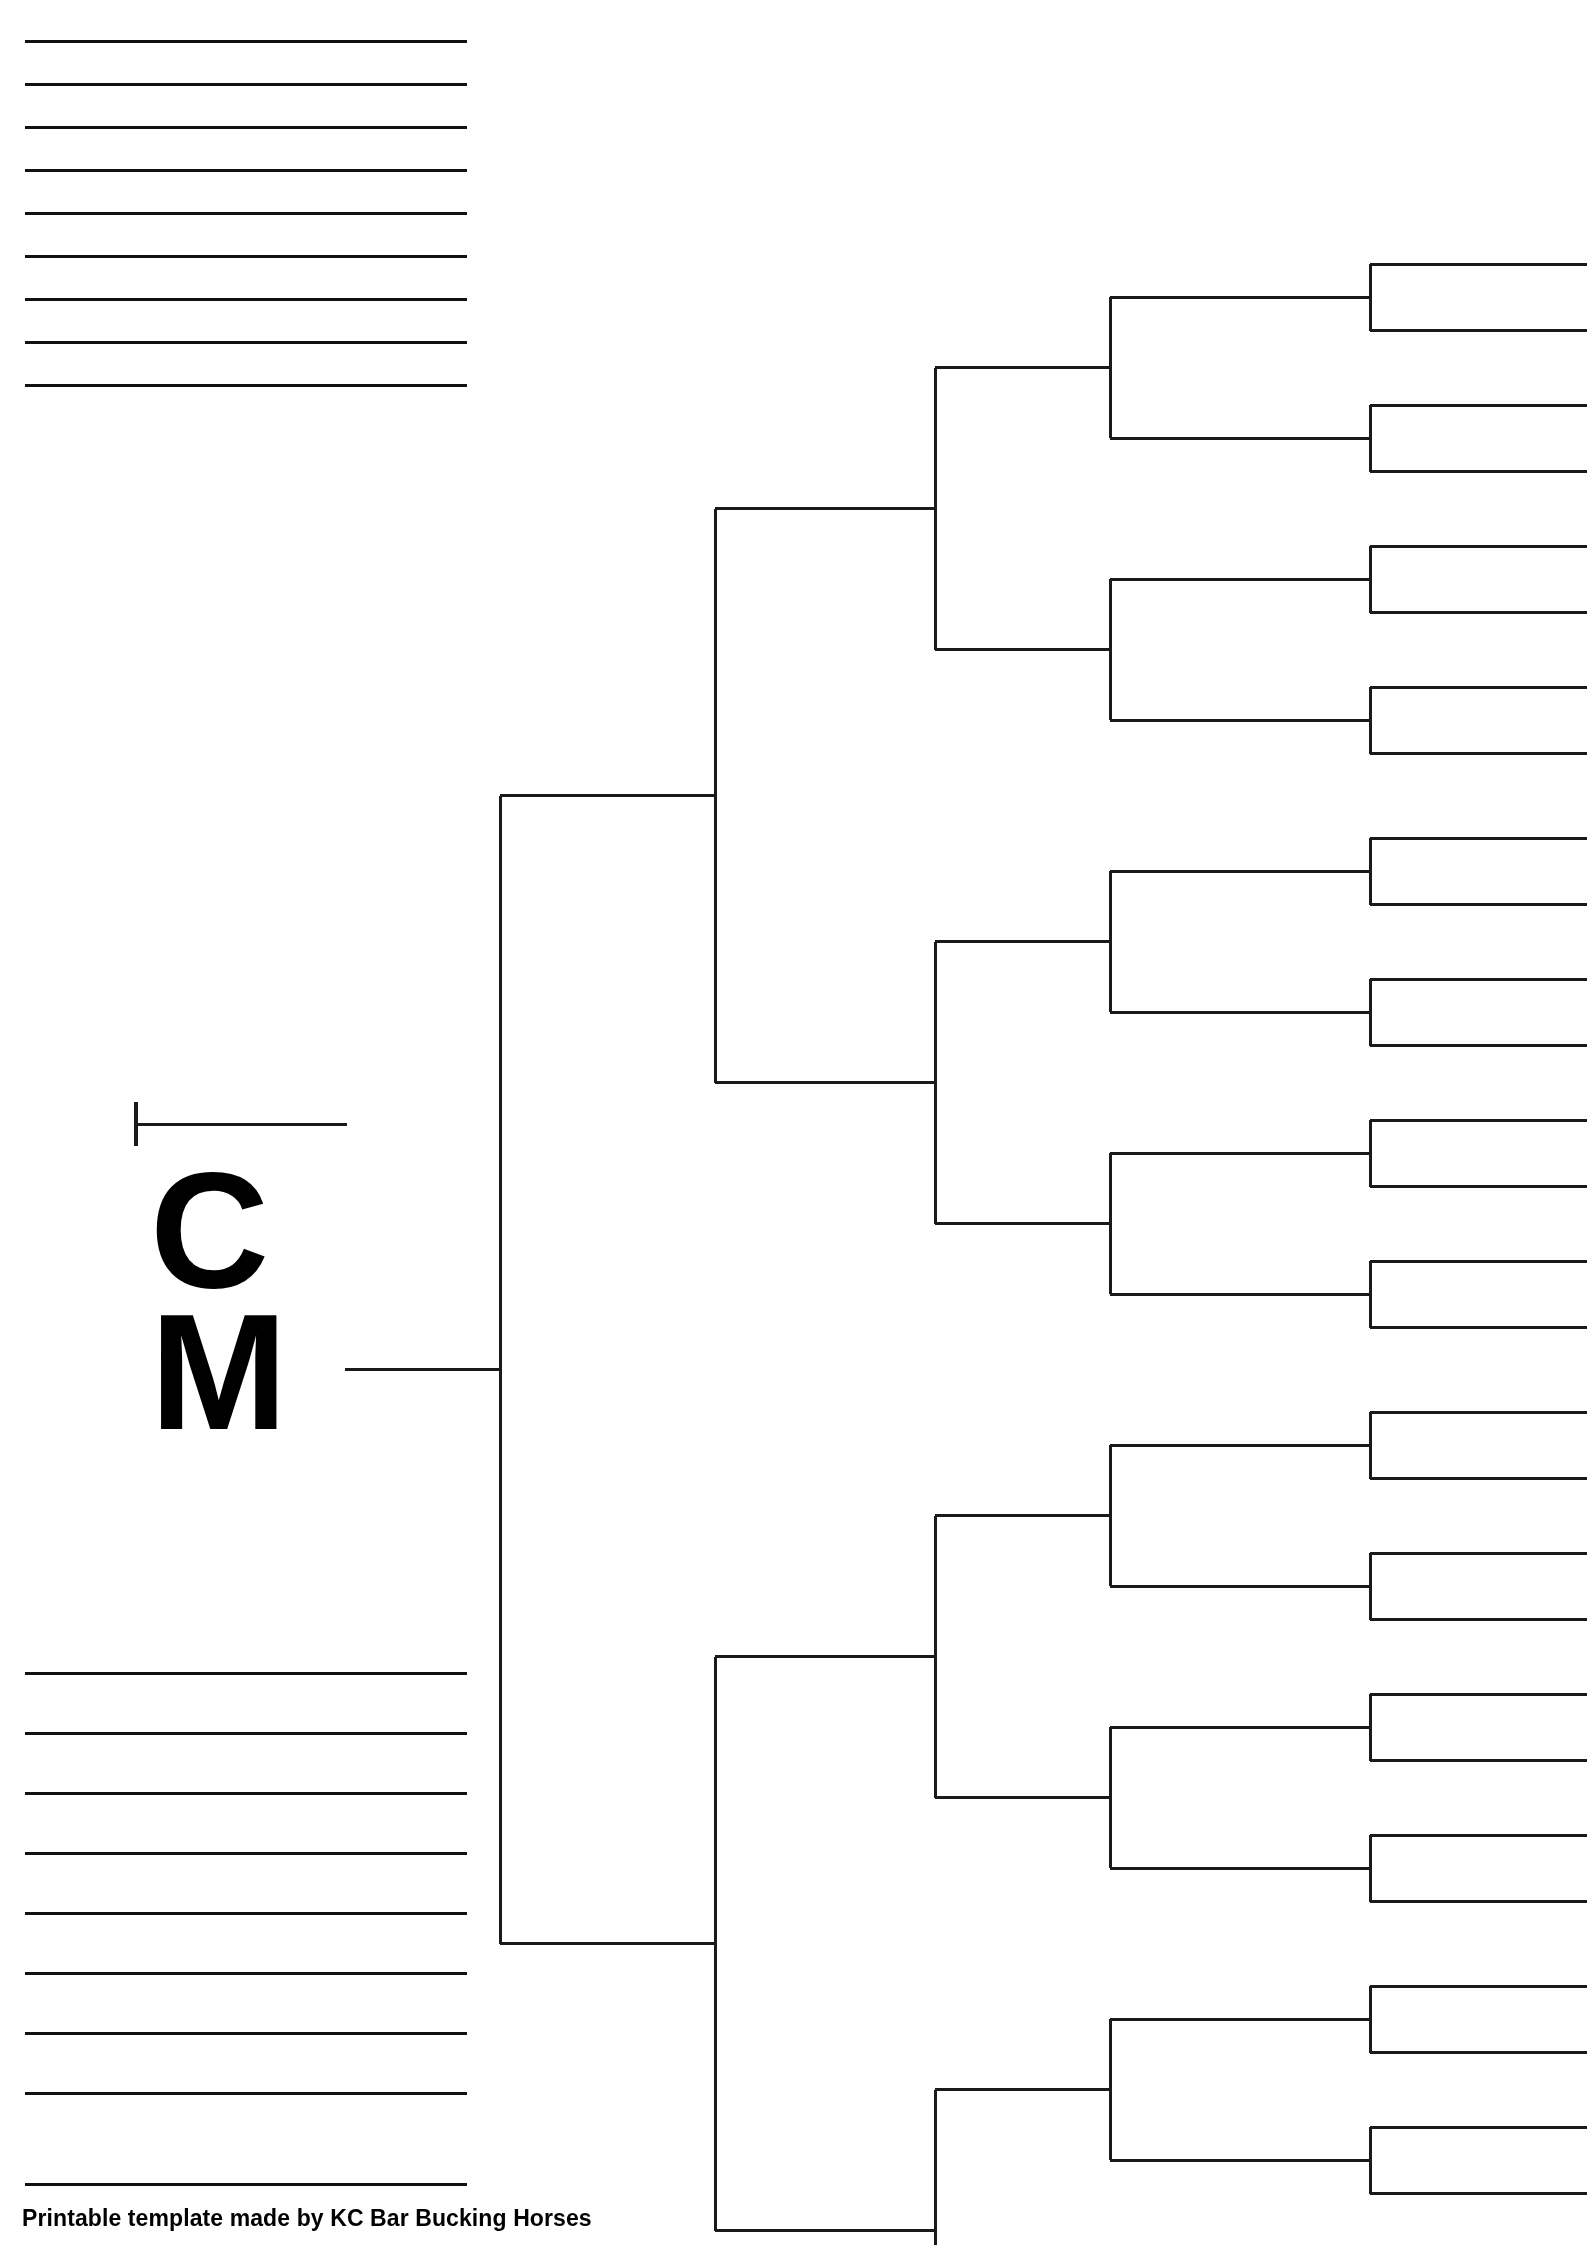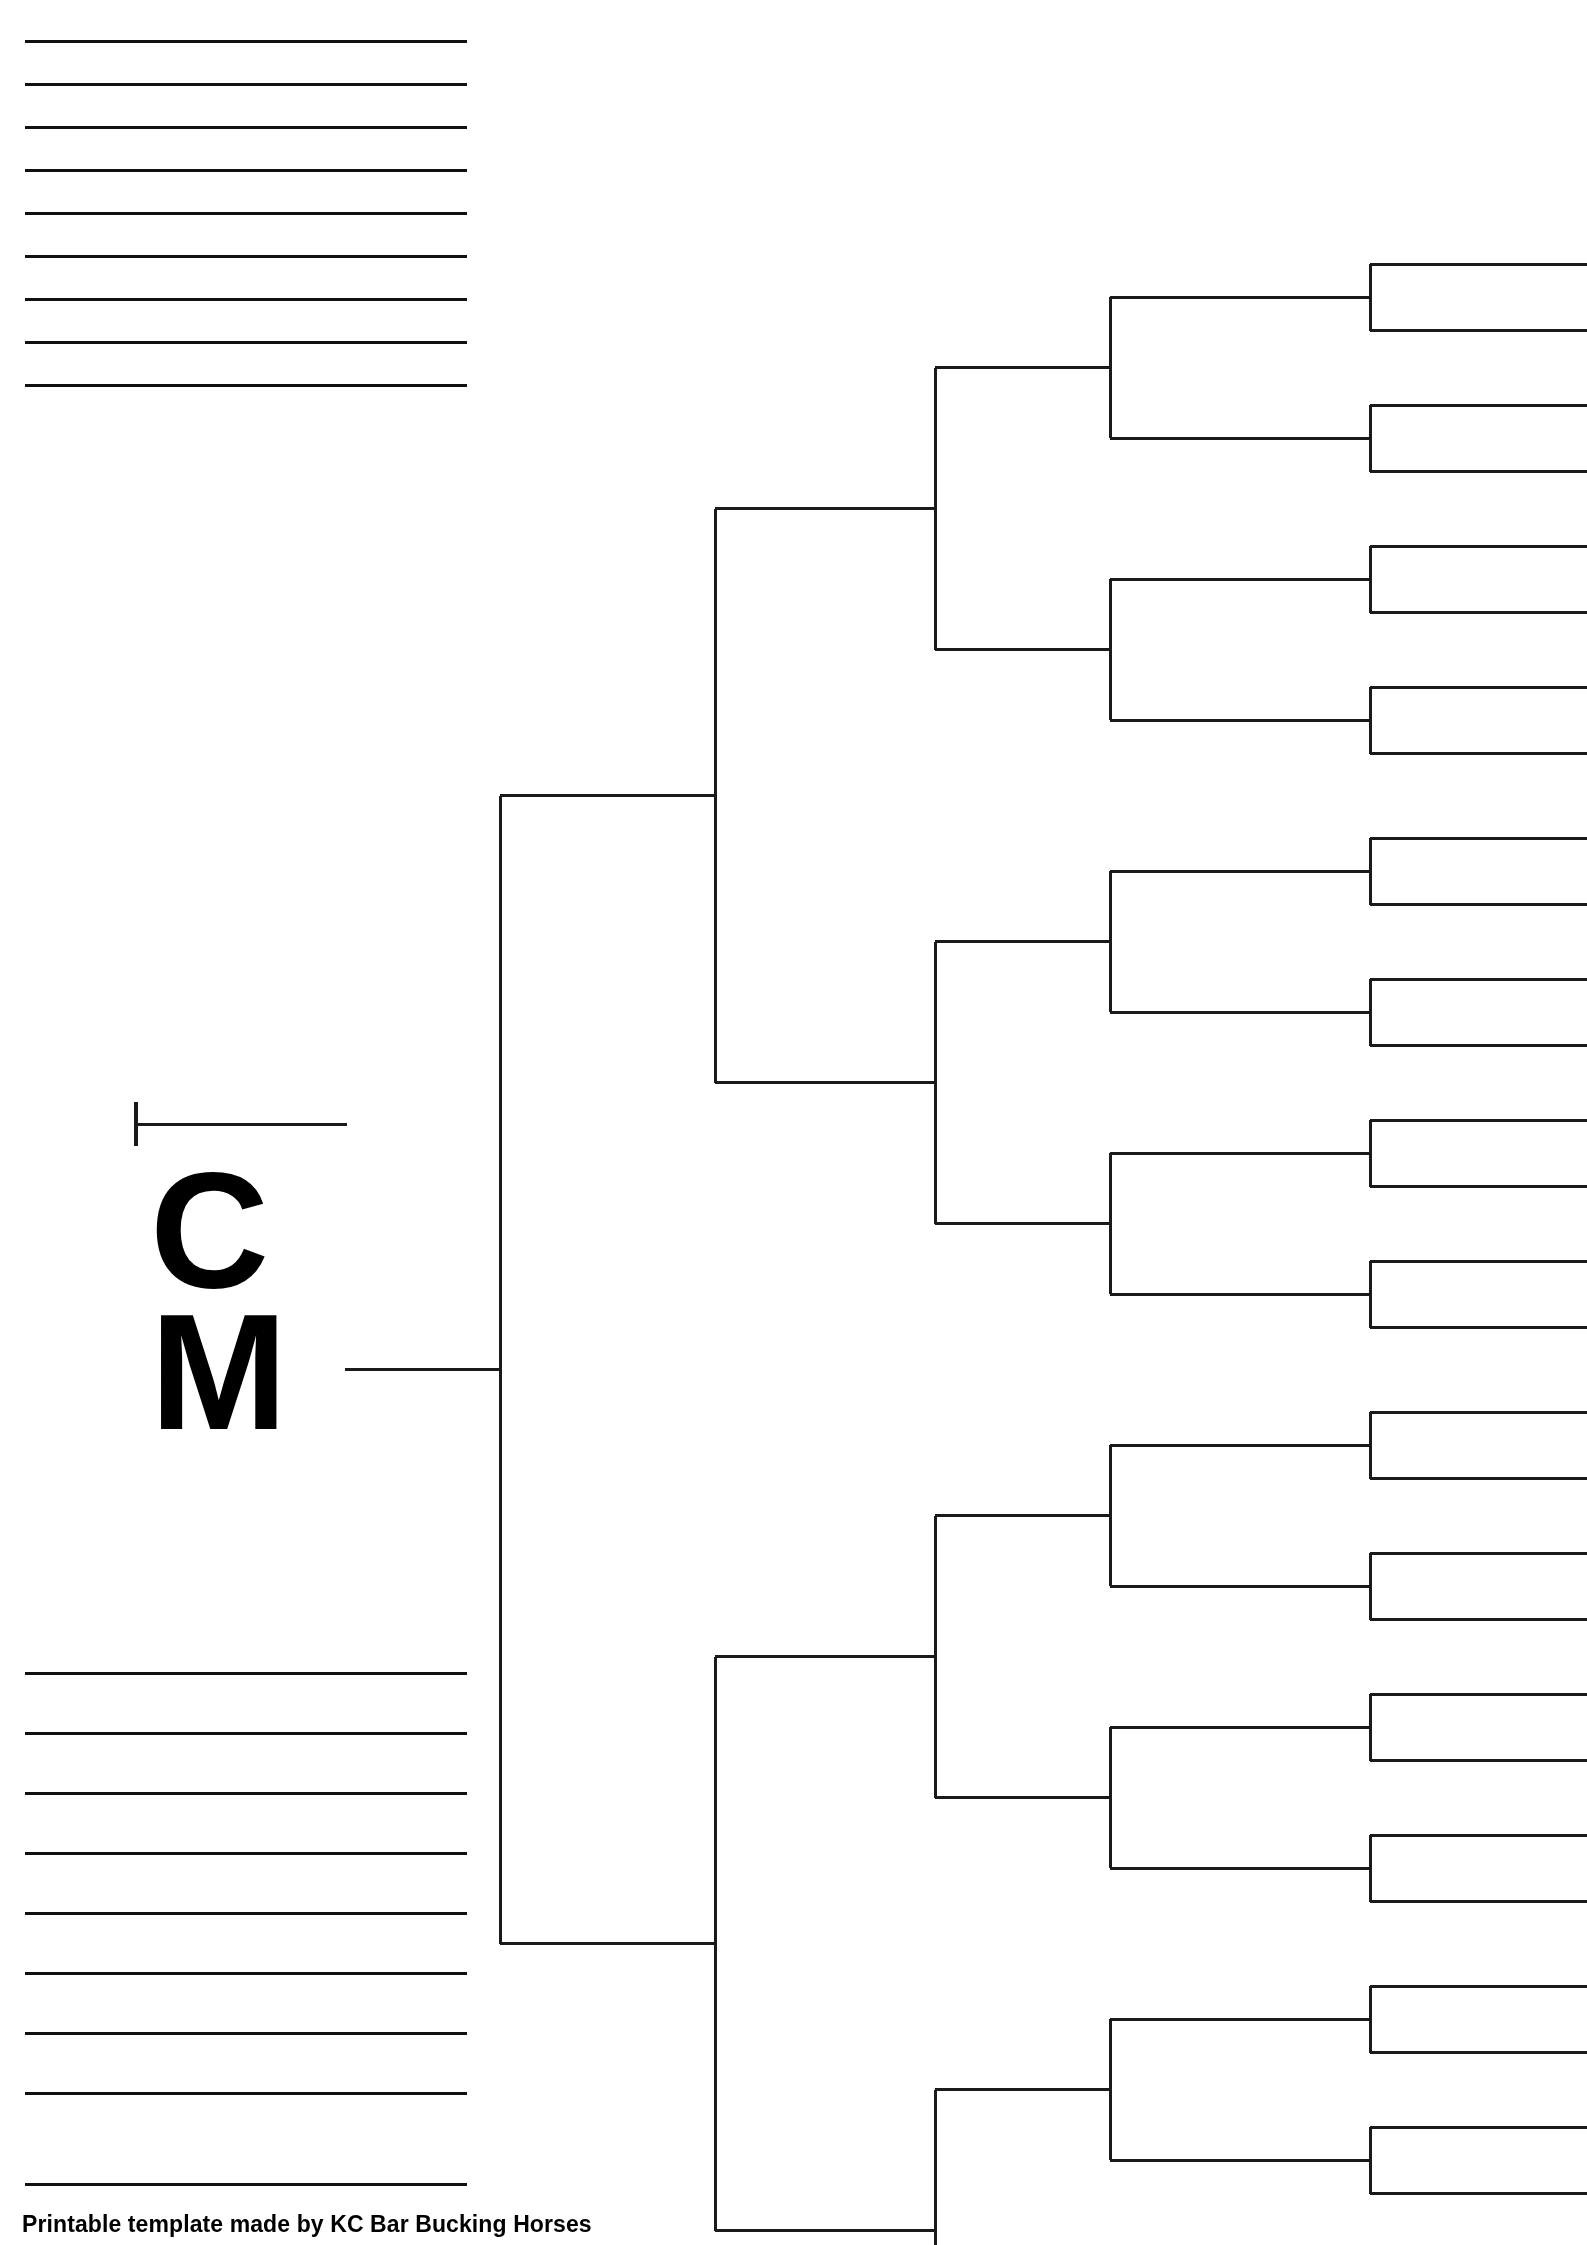--- a/index.html
+++ b/index.html
@@ -79,21 +79,20 @@
   }
   #footer-text {
     position: absolute;
     left: 22px;
     top: 2205px;
     font-size: 23px;
     font-weight: 700;
     letter-spacing: 0.1px;
     white-space: nowrap;
     font-family: "Liberation Sans", sans-serif;
-    margin-top: 6px;
   }
 </style>
 </head>
 <body>
 
 <div id="page">
 
   <div id="top-lines">
       <div class="rule-line" style="left: 25px; width: 442px; top: 40px;"></div>
       <div class="rule-line" style="left: 25px; width: 442px; top: 83px;"></div>

